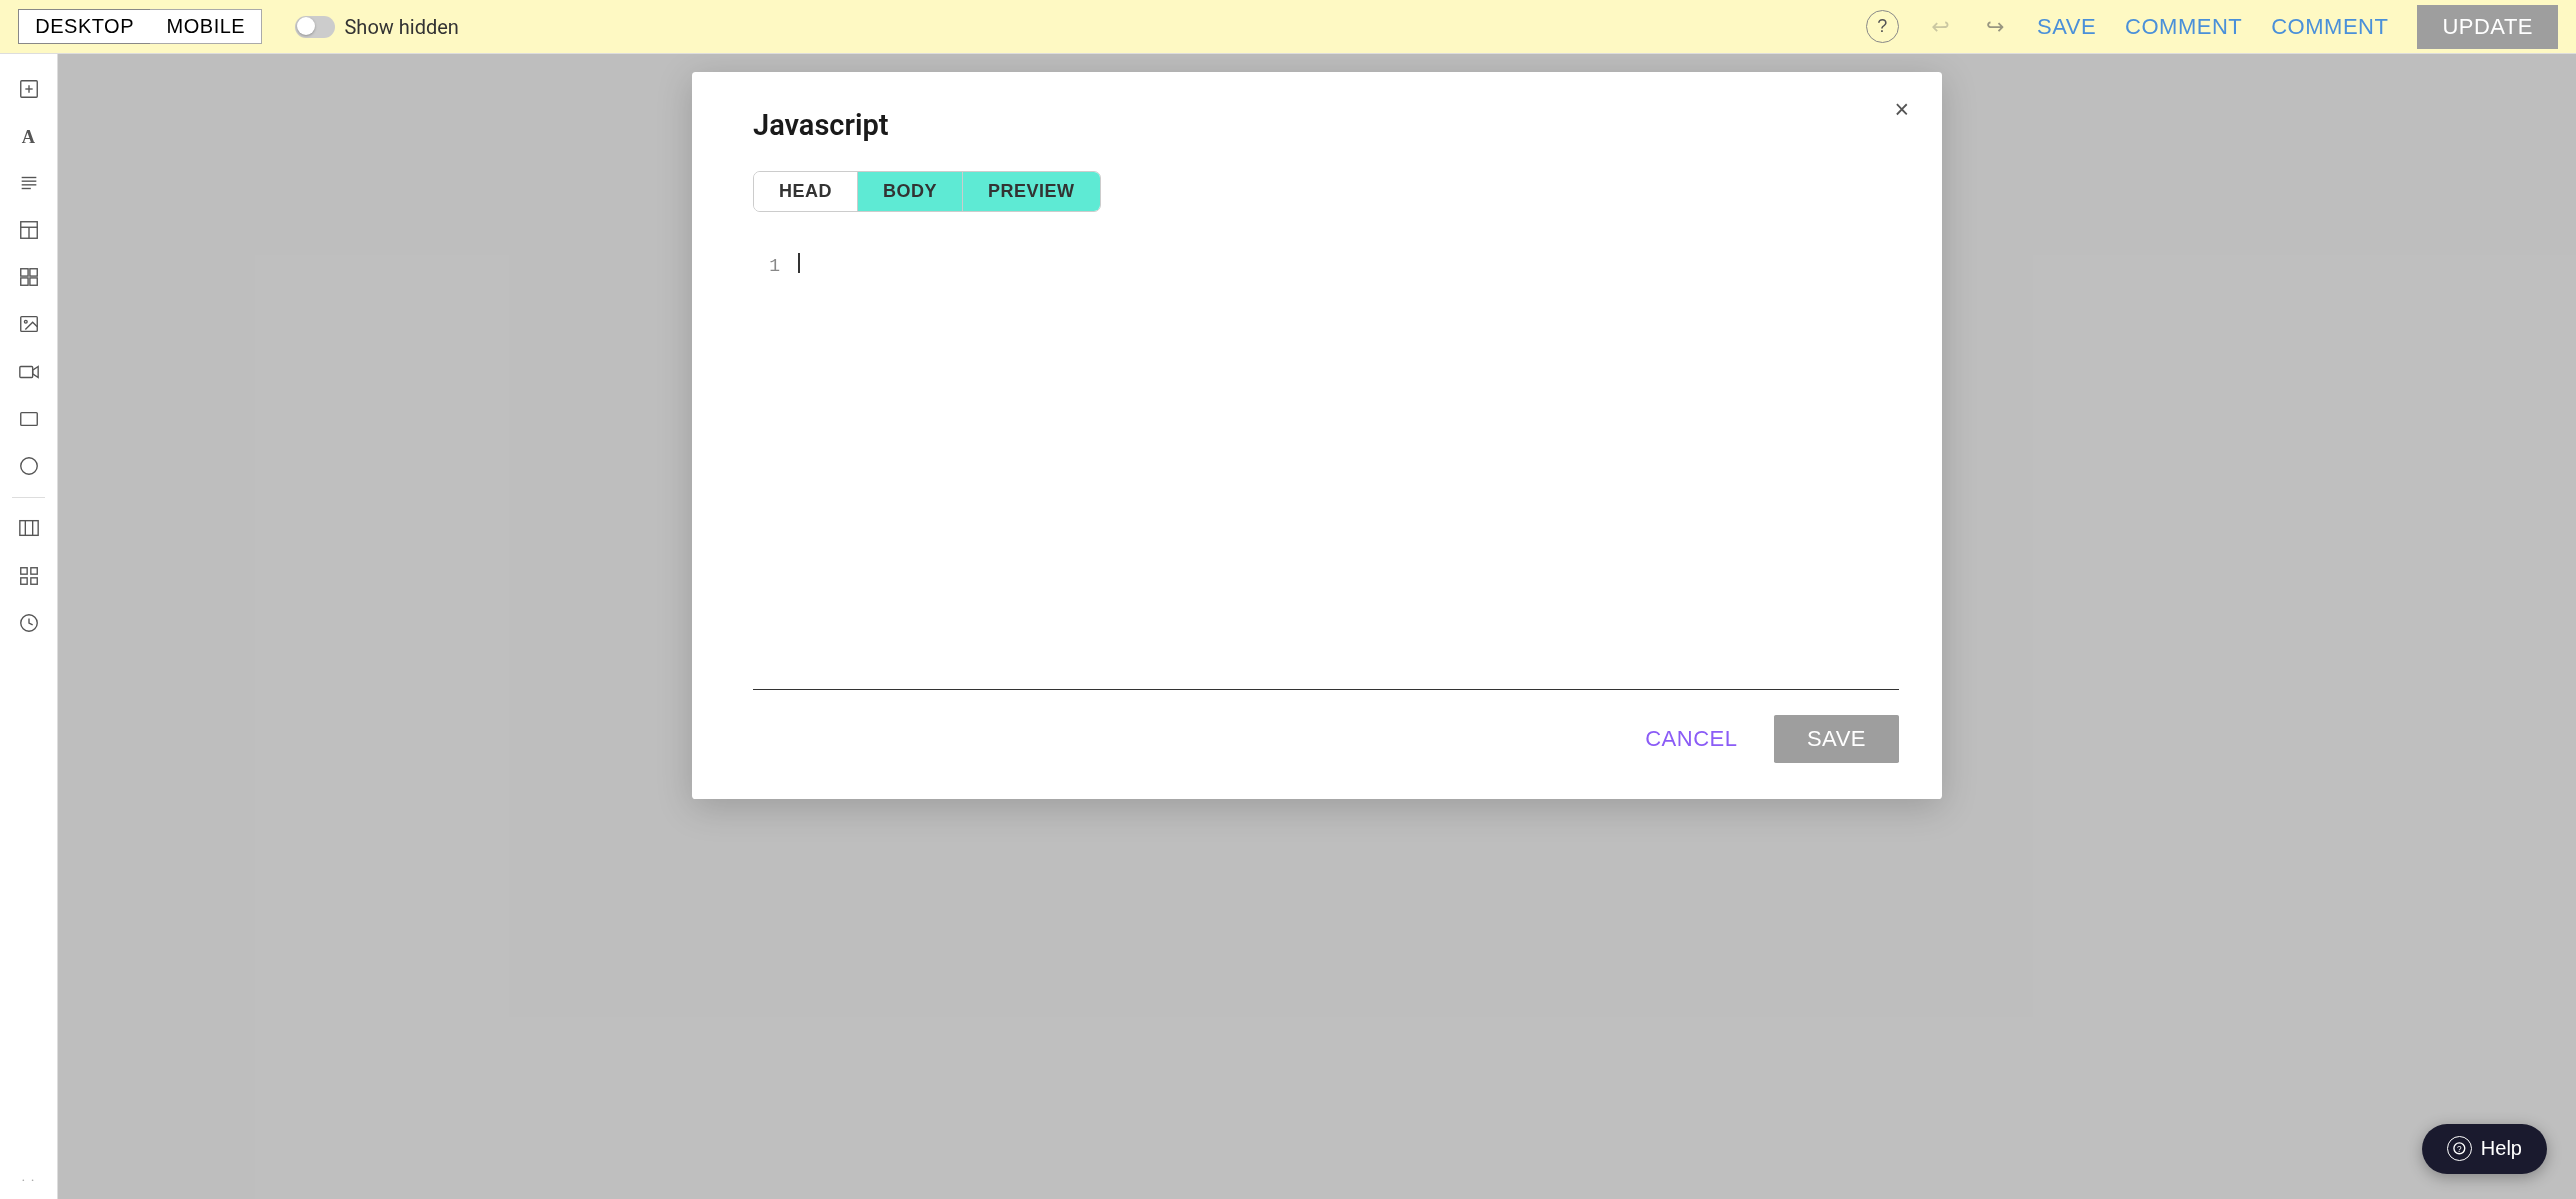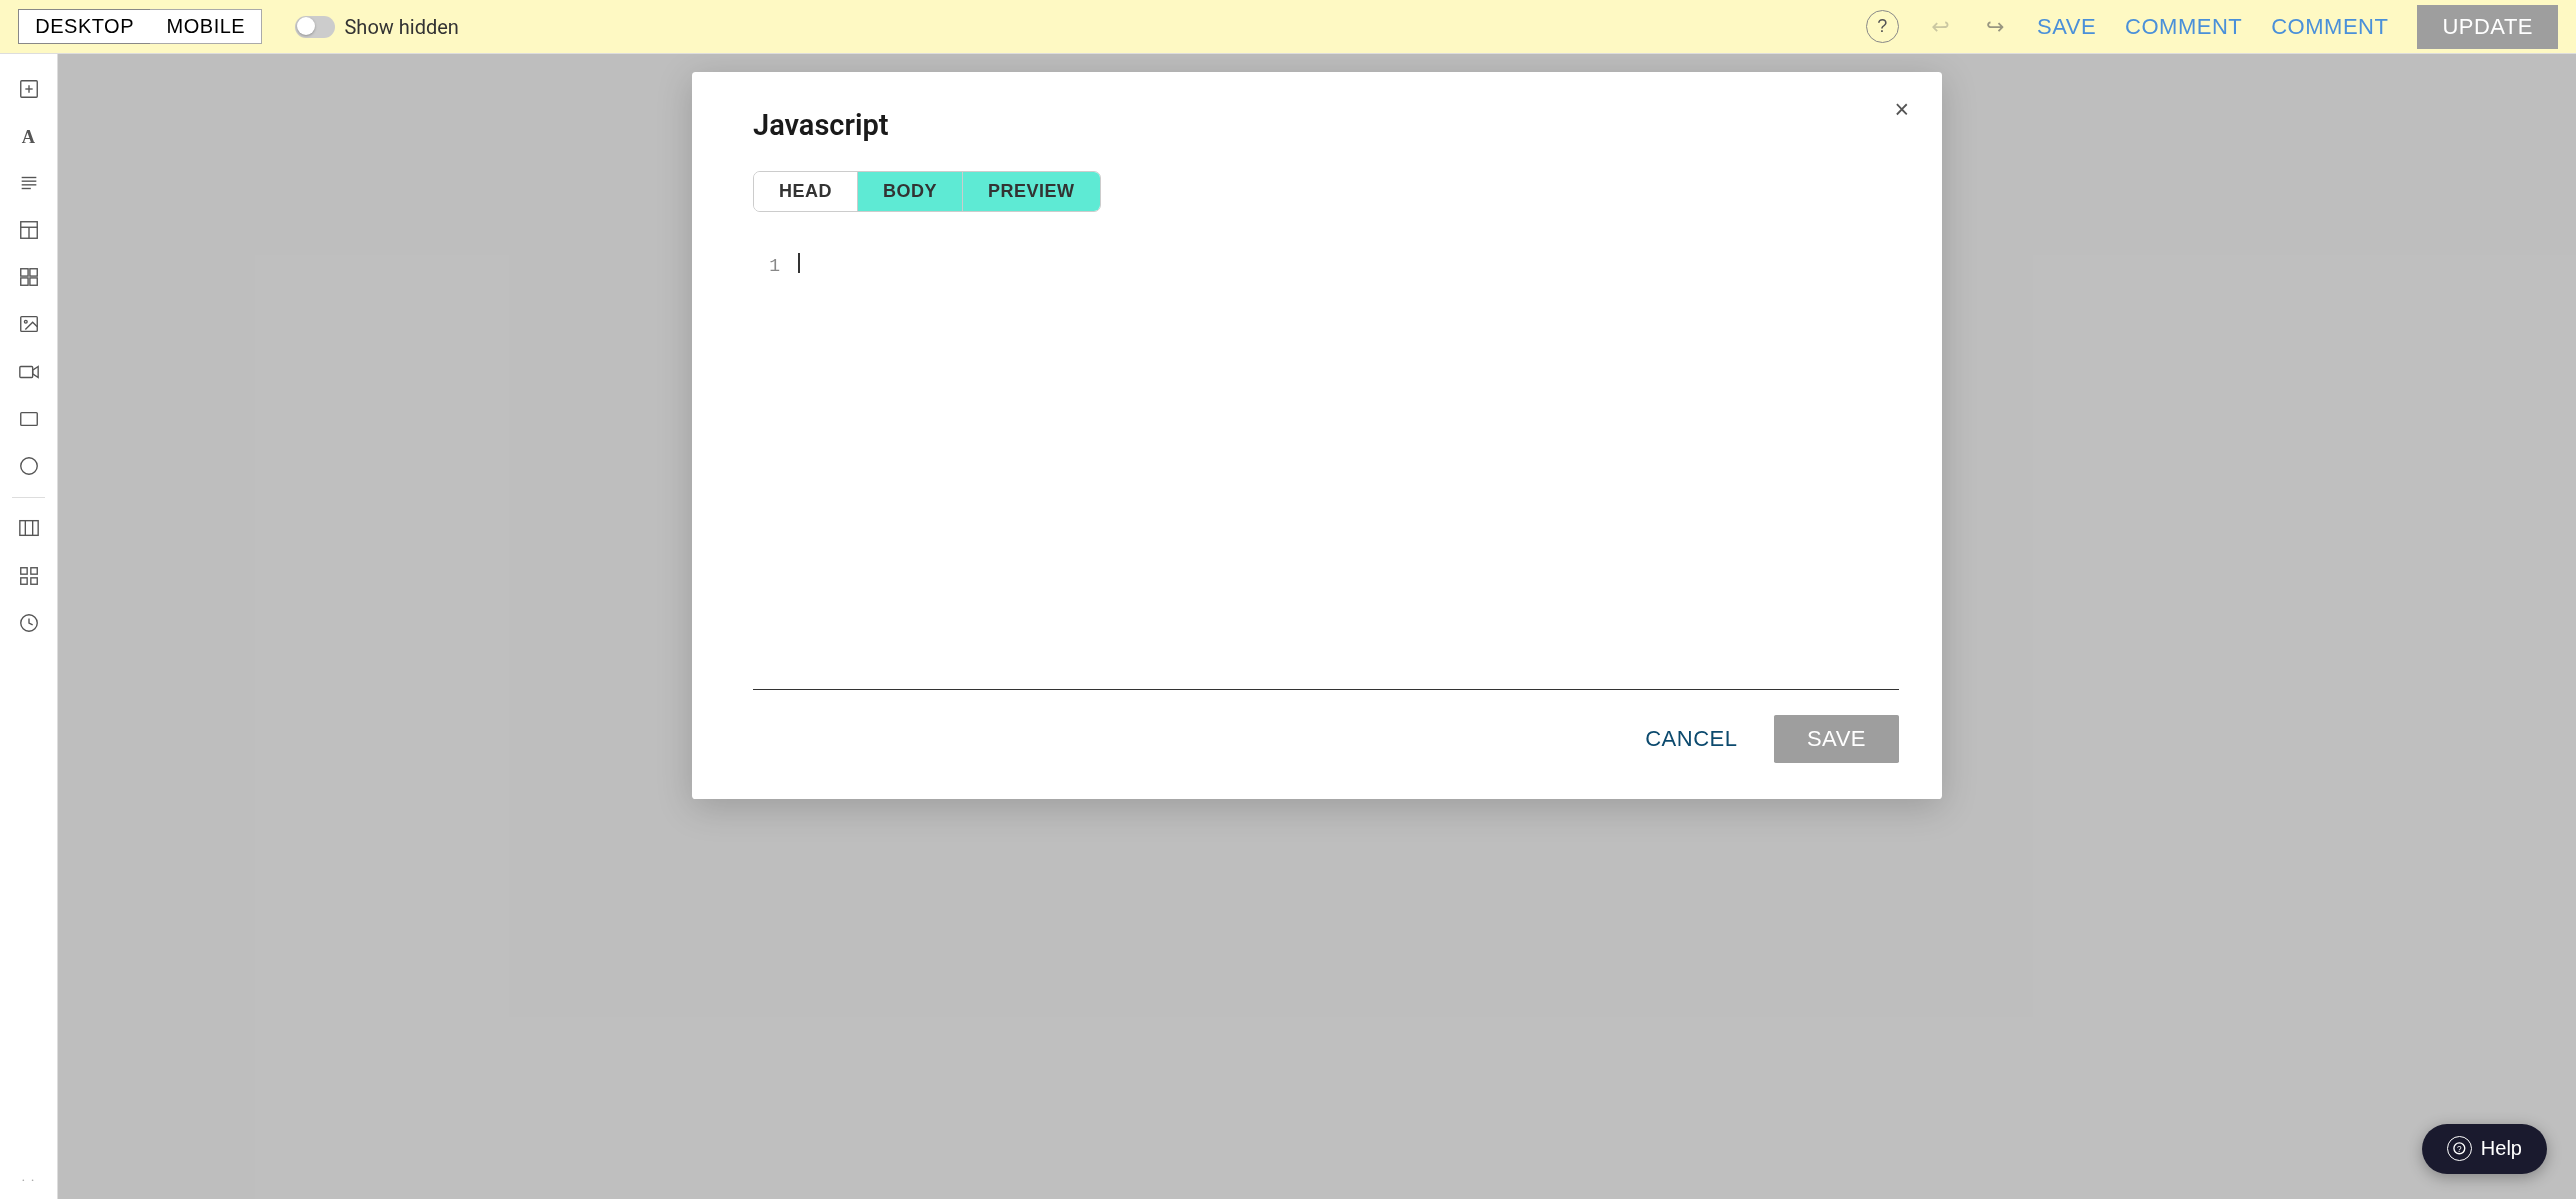--- a/index.html
+++ b/index.html
@@ -334,21 +334,21 @@
       display: flex;
       justify-content: flex-end;
       align-items: center;
       gap: 22px;
       margin-top: 25px;
     }
 
     .cancel-btn {
       background: none;
       border: none;
-      color: #0c4a6e;
+      color: #8b5cf6;
       font-size: 22px;
       font-weight: 500;
       cursor: pointer;
       letter-spacing: 0.5px;
       padding: 9px 14.5px;
     }
 
     .save-modal-btn {
       background: #9e9e9e;
       border: none;

